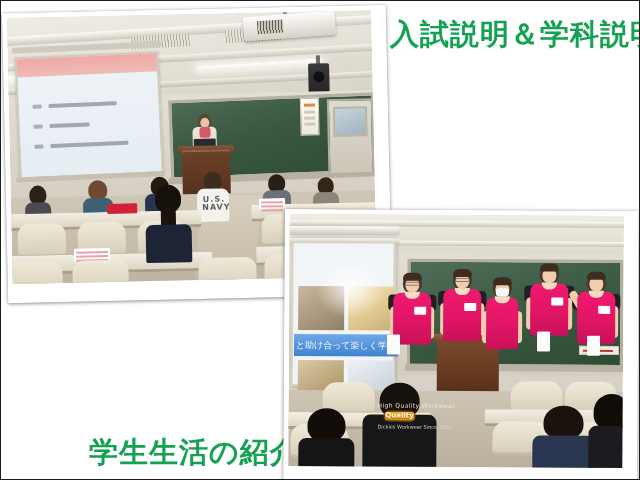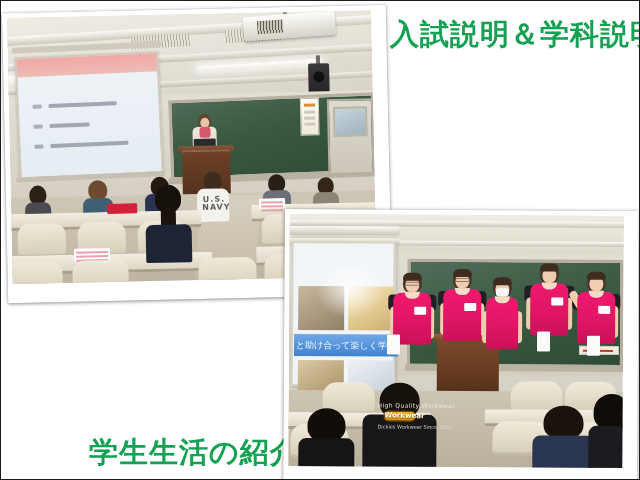--- a/index.html
+++ b/index.html
@@ -485,21 +485,21 @@
         <div class="p2-att" style="left:10px;top:194px;width:56px;height:66px;">
           <div class="h" style="top:0;width:38px;height:34px;background:#120d09;"></div>
           <div class="b" style="top:30px;width:56px;height:36px;background:#151515;"></div>
         </div>
 
         <div class="p2-att" style="left:74px;top:168px;width:74px;height:92px;">
           <div class="h" style="top:0;width:40px;height:36px;background:#17110b;"></div>
           <div class="b" style="top:32px;width:74px;height:60px;background:#17171a;"></div>
           <div class="dickies">
             <div class="arc">High Quality Workwear</div>
-            <div class="logo">Workwear</div>
+            <div class="logo">Quality</div>
             <div class="sub">Dickies Workwear Since 1922</div>
           </div>
         </div>
 
         <div class="p2-att" style="left:244px;top:190px;width:62px;height:70px;">
           <div class="h" style="top:0;width:40px;height:34px;background:#1a120b;"></div>
           <div class="b" style="top:30px;width:62px;height:40px;background:#2a3550;"></div>
         </div>
 
         <div class="p2-att" style="left:300px;top:178px;width:46px;height:82px;">

